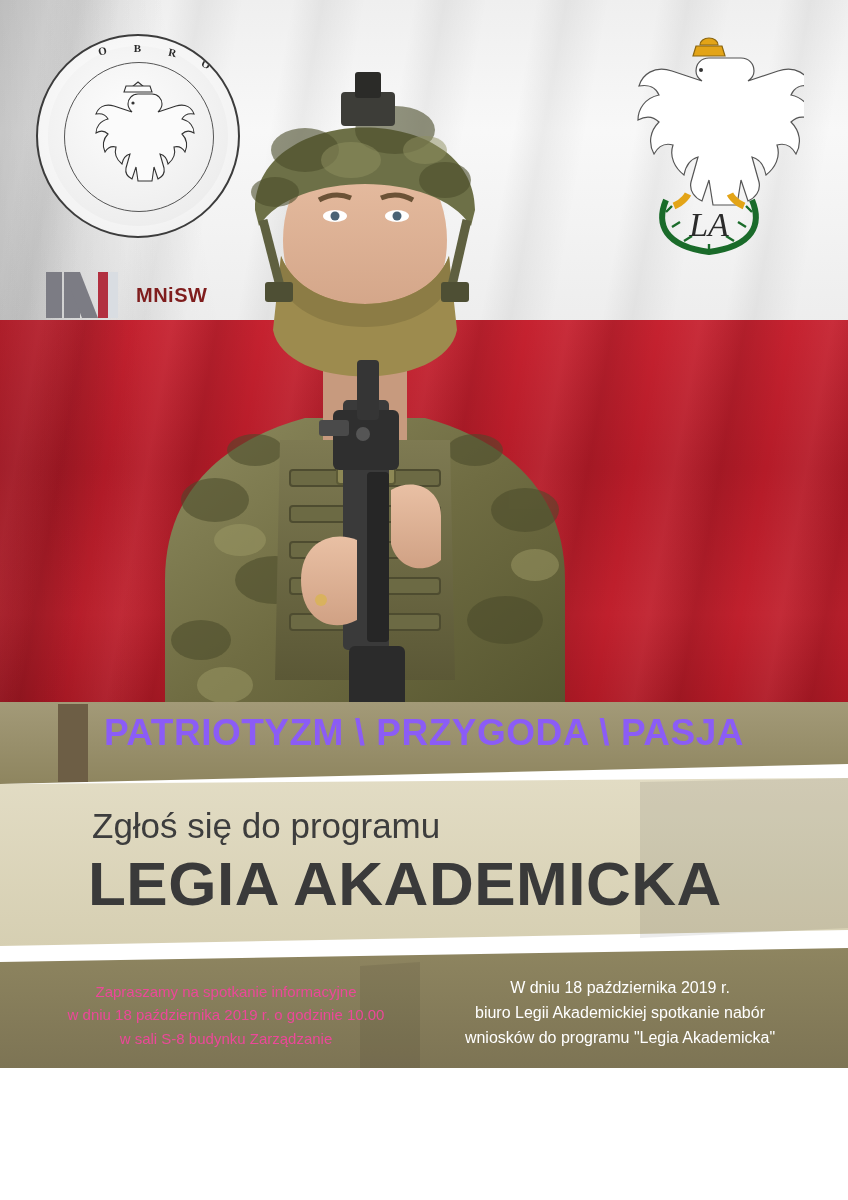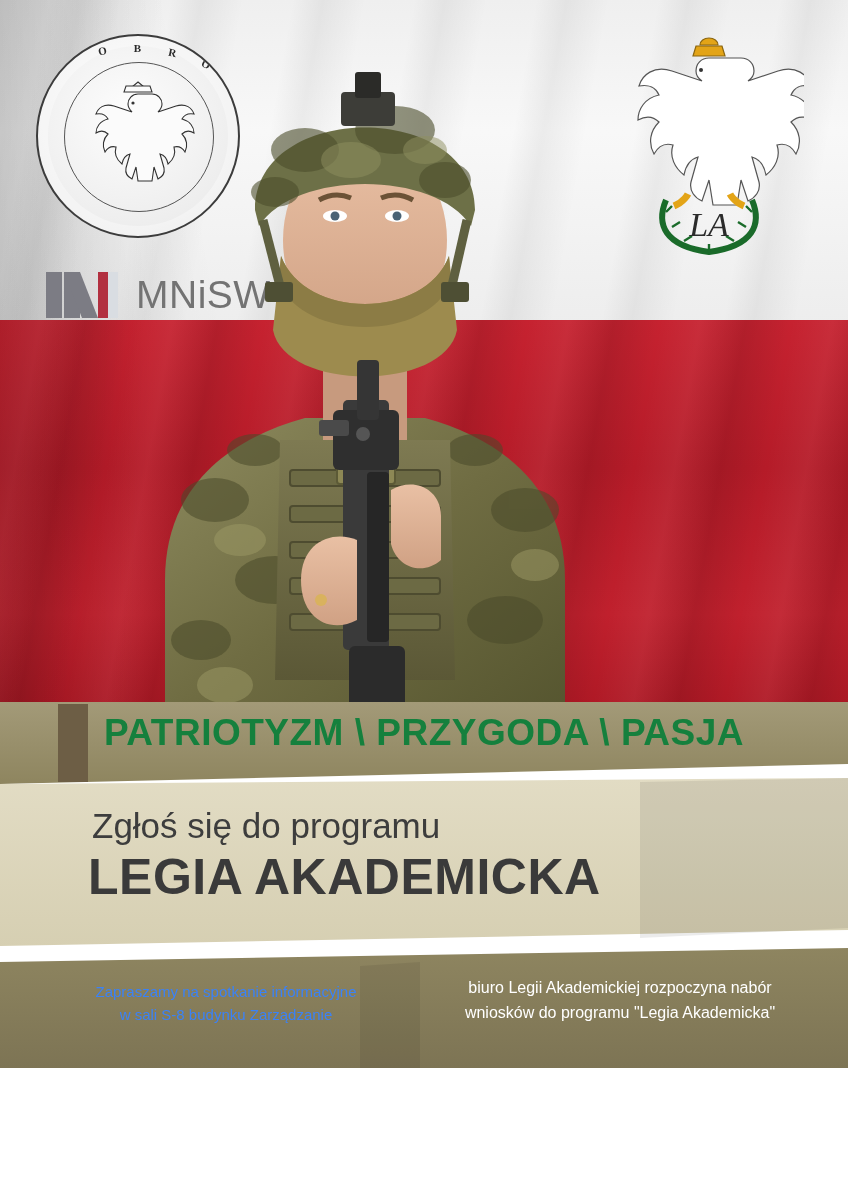--- a/index.html
+++ b/index.html
@@ -111,23 +111,23 @@
     left: 46px; top: 272px;
     display: flex;
     align-items: center;
     gap: 14px;
   }
   .mnisw-mark {
     width: 76px; height: 46px;
     position: relative;
   }
   .mnisw-text {
-    font-size: 39px;
-    font-weight: normal;
-    color: #737373;
+    font-size: 20px;
+    font-weight: bold;
+    color: #7f1d1d;
     letter-spacing: 0.5px;
   }
 
   
   .soldier {
     position: absolute;
     left: 105px; top: 20px;
     width: 520px; height: 700px;
   }
 
@@ -164,34 +164,34 @@
     background: rgba(0,0,0,0.08);
     clip-path: polygon(0 4px, 208px 0px, 208px 150px, 0 160px);
   }
   .headline-1 {
     position: absolute;
     left: 0; top: 22px;
     width: 848px;
     text-align: center;
     font-size: 37px;
     font-weight: bold;
-    color: #15803d;
+    color: #8b5cf6;
     letter-spacing: 0.5px;
   }
   .headline-2 {
     position: absolute;
     left: 92px; top: 116px;
     font-size: 35px;
     color: #3d3d3d;
     text-align: right;
   }
   .headline-3 {
     position: absolute;
     left: 88px; top: 158px;
-    font-size: 50px;
+    font-size: 62px;
     font-weight: bold;
     color: #3a3a3a;
     letter-spacing: 0.5px;
   }
 
   
   .info-band {
     position: absolute;
     left: 0; top: 948px;
     width: 848px; height: 120px;
@@ -203,21 +203,21 @@
     left: 360px; top: 948px;
     width: 60px; height: 120px;
     background: rgba(0,0,0,0.07);
     clip-path: polygon(0 18px, 60px 14px, 60px 120px, 0 120px);
   }
   .info-left {
     position: absolute;
     left: 36px; top: 980px;
     width: 380px;
     text-align: center;
-    color: #3b82f6;
+    color: #ec4899;
     font-size: 15px;
     line-height: 1.55;
   }
   .info-right {
     position: absolute;
     left: 420px; top: 976px;
     width: 400px;
     text-align: center;
     color: #ffffff;
     font-size: 16px;
@@ -396,24 +396,26 @@
     <div class="band-light"></div>
     <div class="band-light-shadow"></div>
     <div class="headline-2">Zgłoś się do programu</div>
     <div class="headline-3">LEGIA AKADEMICKA</div>
   </div>
 
   <div class="info-band"></div>
   <div class="info-band-fold"></div>
   <div class="info-left">
     <div>Zapraszamy na spotkanie informacyjne</div>
+    <div>w dniu 18 października 2019 r. o godzinie 10.00</div>
     <div>w sali S-8 budynku Zarządzanie</div>
   </div>
   <div class="info-right">
-    <div>biuro Legii Akademickiej rozpoczyna nabór</div>
+    <div>W dniu 18 października 2019 r.</div>
+    <div>biuro Legii Akademickiej spotkanie nabór</div>
     <div>wniosków do programu "Legia Akademicka"</div>
   </div>
 
   <div class="footer">
     
 
     
 
     
   </div>

